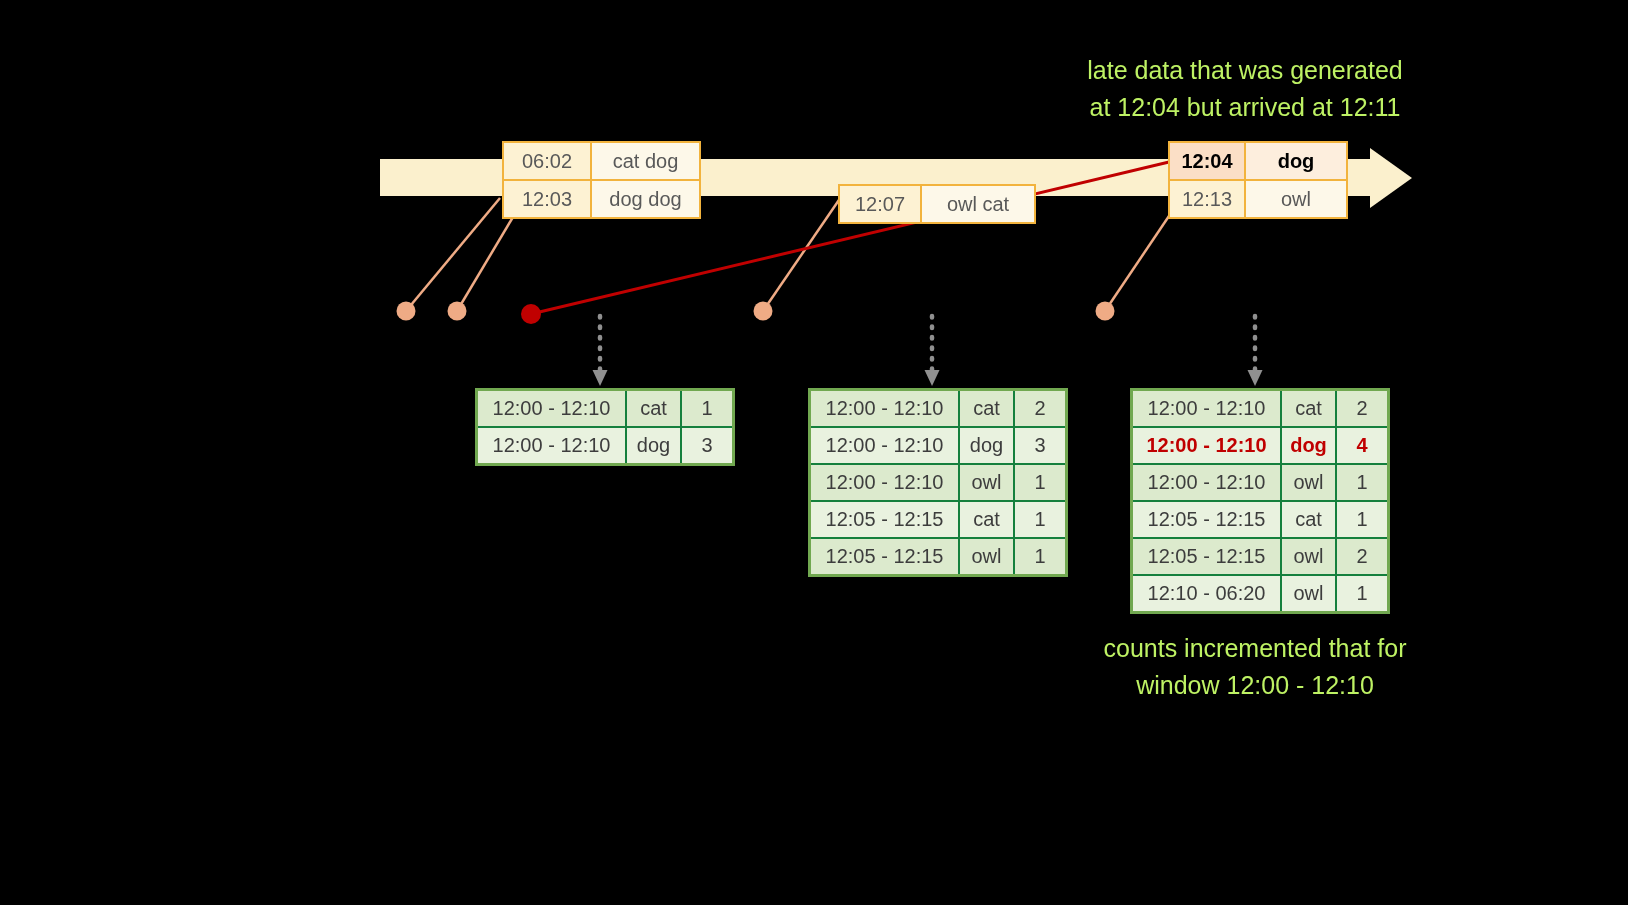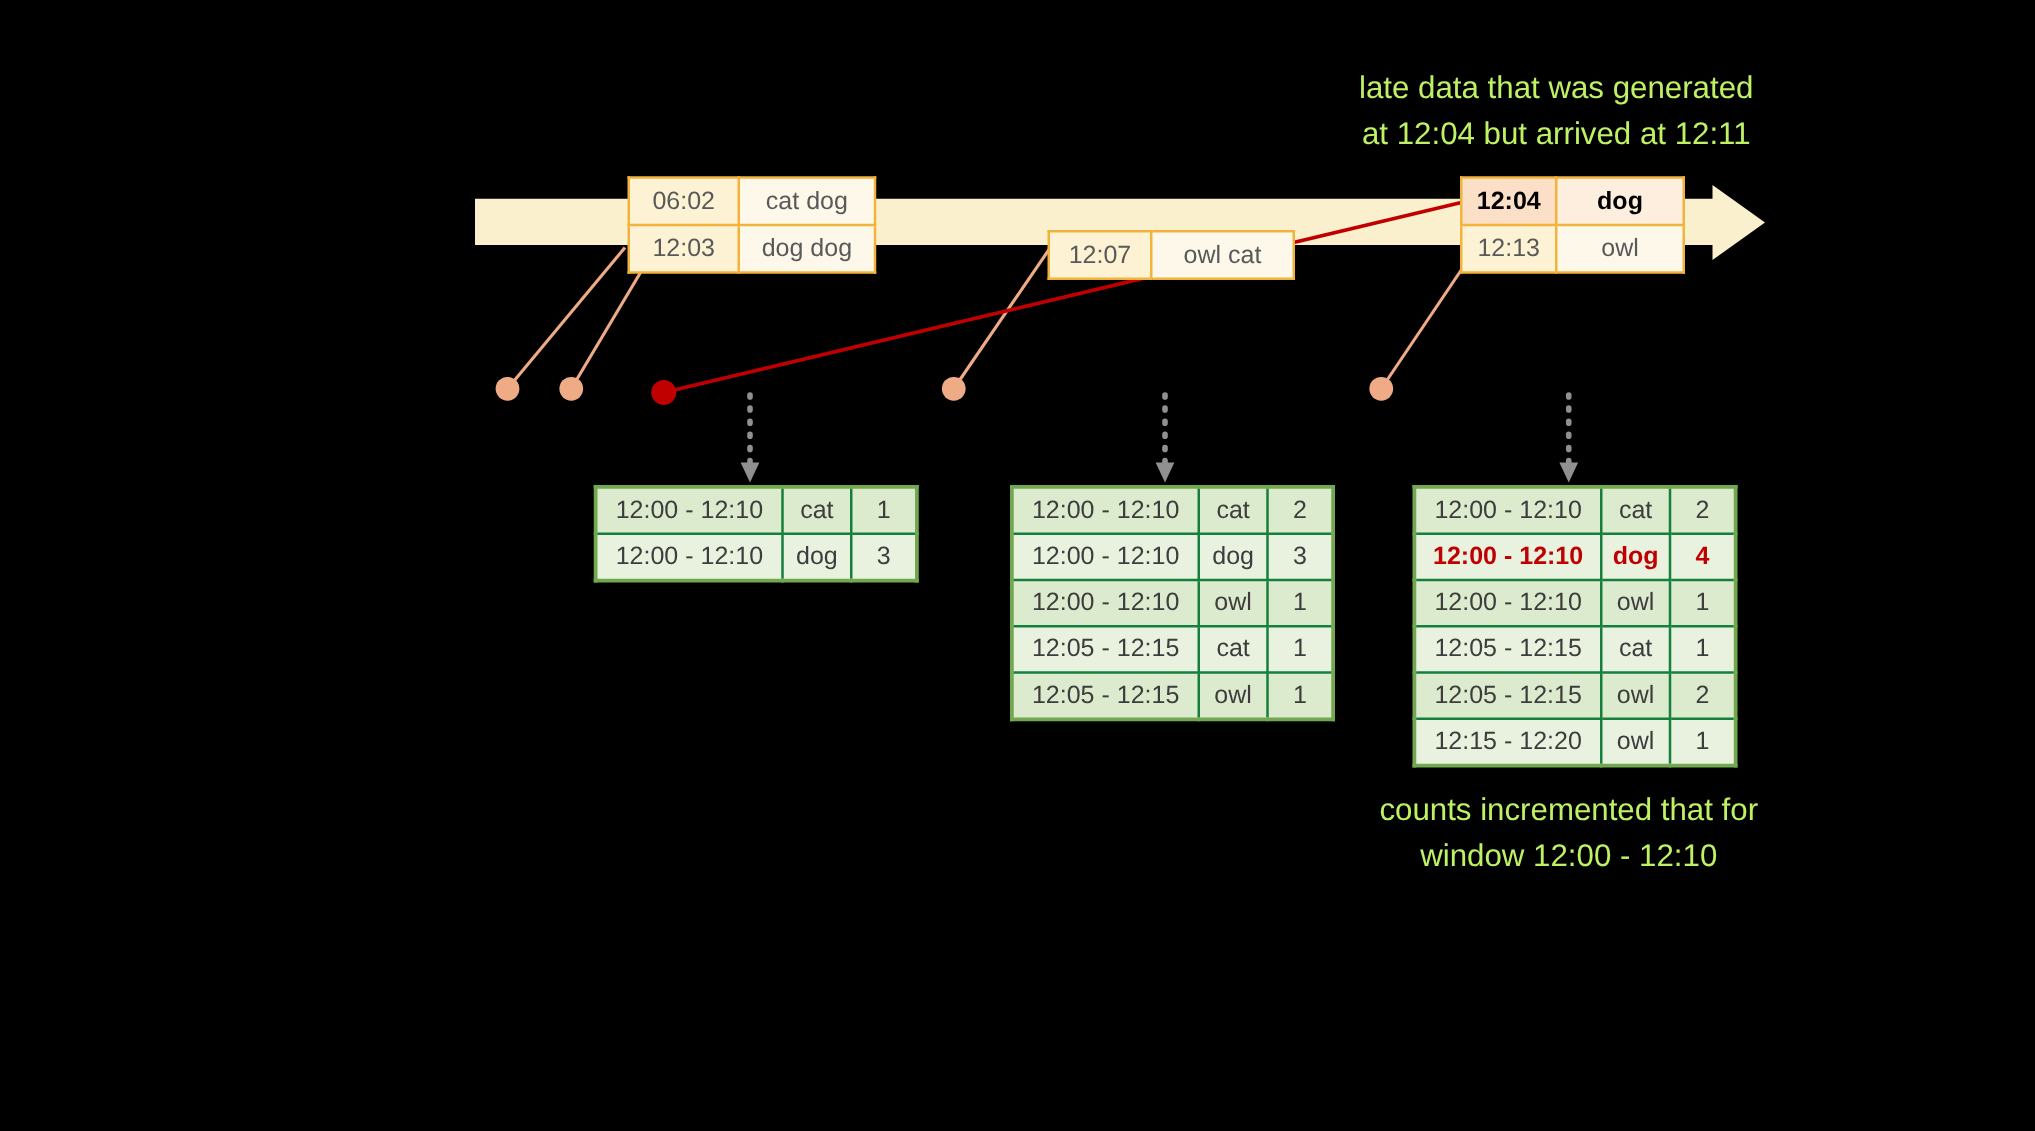--- a/index.html
+++ b/index.html
@@ -174,21 +174,21 @@
       <td>12:05 - 12:15</td>
       <td>cat</td>
       <td>1</td>
     </tr>
     <tr>
       <td>12:05 - 12:15</td>
       <td>owl</td>
       <td>2</td>
     </tr>
     <tr>
-      <td>12:15 - 12:20</td>
+      <td>12:10 - 06:20</td>
       <td>owl</td>
       <td>1</td>
     </tr>
   </tbody>
     </table>
 
   <div class="annotation" style="left:1025px; top:630px; width:460px;">
     <div>counts incremented that for</div>
     <div>window 12:00 - 12:10</div>
   </div>

